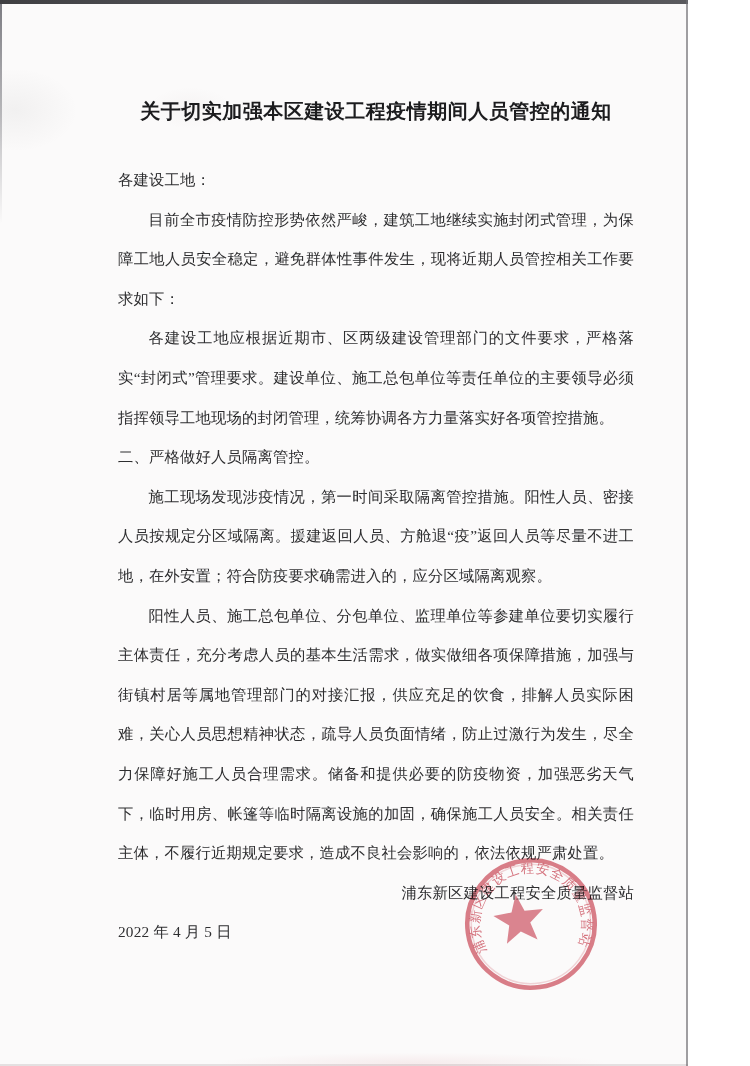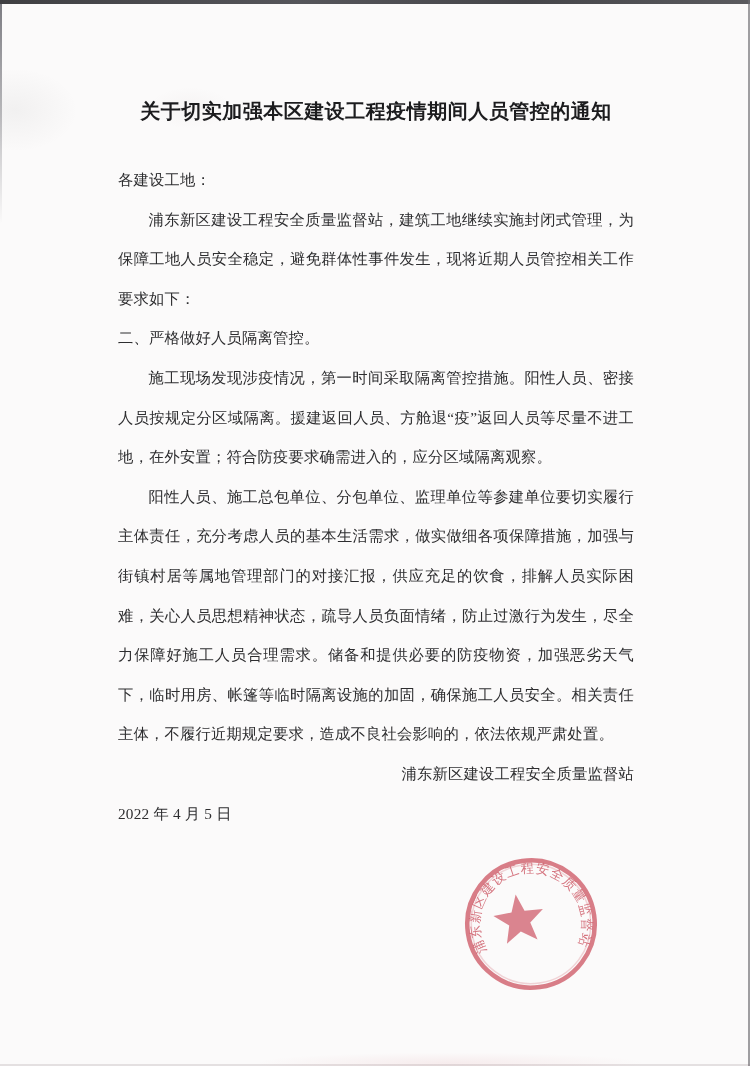--- a/index.html
+++ b/index.html
@@ -1,18 +1,18 @@
 <!DOCTYPE html>
 <html style="--seal-color: #cf5260;"><head>
 <meta charset="utf-8">
 <style>
   html, body { margin: 0; padding: 0; background: #ffffff; }
   .page {
     position: relative;
-    width: 750px;
+    width: 688px;
     height: 1066px;
     overflow: hidden;
     background-color: #fbfafa;
     background-image:
       radial-gradient(ellipse 90px 60px at 15px 110px, rgba(60,60,60,.05), transparent 70%),
       radial-gradient(ellipse 60px 30px at 190px 108px, rgba(120,90,90,.04), transparent 70%),
       radial-gradient(ellipse 260px 14px at 60% 1063px, rgba(205,110,120,.10), transparent 75%);
     font-family: "Liberation Serif", "DejaVu Serif", serif;
     color: #2e2e30;
   }
@@ -89,21 +89,22 @@
   <div class="edge-right"></div>
   <div class="edge-bottom"></div>
 
   <div class="content">
     <h1 class="title">关于切实加强本区建设工程疫情期间人员管控的通知</h1>
 
     <div class="doc-body">
       <p class="para">各建设工地：</p>
 
       <div>
-          <p class="para indent">浦东新区建设工程安全质量监督站，建筑工地继续实施封闭式管理，为保障工地人员安全稳定，避免群体性事件发生，现将近期人员管控相关工作要求如下：</p>
+          <p class="para indent">目前全市疫情防控形势依然严峻，建筑工地继续实施封闭式管理，为保障工地人员安全稳定，避免群体性事件发生，现将近期人员管控相关工作要求如下：</p>
+          <p class="para indent">各建设工地应根据近期市、区两级建设管理部门的文件要求，严格落实“封闭式”管理要求。建设单位、施工总包单位等责任单位的主要领导必须指挥领导工地现场的封闭管理，统筹协调各方力量落实好各项管控措施。</p>
           <p class="para">二、严格做好人员隔离管控。</p>
           <p class="para indent">施工现场发现涉疫情况，第一时间采取隔离管控措施。阳性人员、密接人员按规定分区域隔离。援建返回人员、方舱退“疫”返回人员等尽量不进工地，在外安置；符合防疫要求确需进入的，应分区域隔离观察。</p>
           <p class="para indent">阳性人员、施工总包单位、分包单位、监理单位等参建单位要切实履行主体责任，充分考虑人员的基本生活需求，做实做细各项保障措施，加强与街镇村居等属地管理部门的对接汇报，供应充足的饮食，排解人员实际困难，关心人员思想精神状态，疏导人员负面情绪，防止过激行为发生，尽全力保障好施工人员合理需求。储备和提供必要的防疫物资，加强恶劣天气下，临时用房、帐篷等临时隔离设施的加固，确保施工人员安全。相关责任主体，不履行近期规定要求，造成不良社会影响的，依法依规严肃处置。</p>
         </div>
 
       <p class="para signature">浦东新区建设工程安全质量监督站</p>
       <p class="para date">2022 年 4 月 5 日</p>
     </div>
   </div>
 

